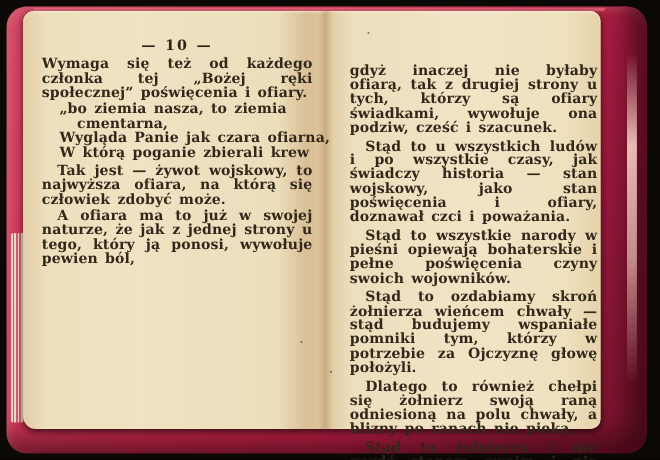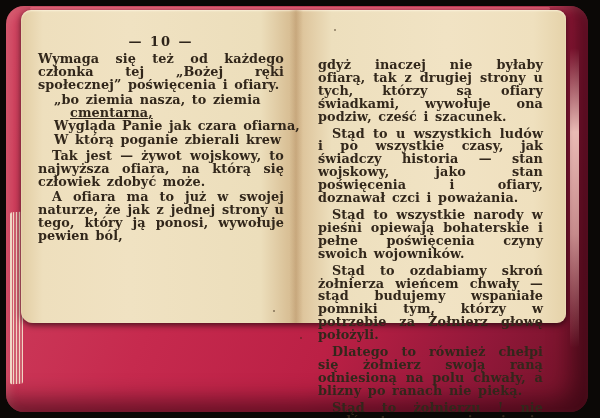--- a/index.html
+++ b/index.html
@@ -11,40 +11,40 @@
          box-shadow:inset -16px -12px 22px rgba(38,3,12,.6), inset 4px 4px 8px rgba(255,170,170,.28);}
   .cover-sheen{position:absolute;right:9px;top:42px;width:9px;height:300px;border-radius:4px;
          background:linear-gradient(180deg,rgba(255,222,215,0) 0%,rgba(255,216,205,.85) 28%,rgba(250,205,195,.65) 62%,rgba(255,222,215,0) 100%);}
   .cover-topline{position:absolute;left:24px;top:1px;width:520px;height:3px;border-radius:2px;
          background:rgba(255,120,140,.55);}
   
   .page-edges{position:absolute;left:10px;top:212px;width:13px;height:172px;opacity:.95;border-radius:2px;
          transform:skewY(-2deg);
          background:repeating-linear-gradient(90deg,#f3ddca 0 1.5px,#d05f70 1.5px 3px);}
   
-  .pages{position:absolute;left:21px;top:10px;width:525px;height:313px;
+  .pages{position:absolute;left:21px;top:10px;width:525px;height:380px;
          border-radius:10px 9px 9px 12px;
          background:linear-gradient(90deg,#e2cda3 0%,#eedfbd 4%,#f0e2c2 20%,#ecdebb 44%,#d9c096 49%,#ddc49b 51.5%,#eddfbd 57%,#f1e3c4 78%,#efe0be 94%,#e5d2a9 100%);
-         box-shadow:0 2px 6px rgba(0,0,0,.65), inset 0 1px 2px rgba(255,250,228,.7);padding-left:20px;}
+         box-shadow:0 2px 6px rgba(0,0,0,.65), inset 0 1px 2px rgba(255,250,228,.7);}
   .gutter{position:absolute;left:268px;top:0;width:14px;height:100%;
          background:linear-gradient(90deg,rgba(150,100,55,0) 0%,rgba(148,99,52,.28) 50%,rgba(150,100,55,0) 100%);}
   
   .page-num{position:absolute;text-align:center;font-weight:700;font-size:13px;color:#2e241a;letter-spacing:2px;}
   .num-left{left:17px;top:24px;width:246px;}
   .num-right{left:297px;top:30px;width:225px;}
   .col{position:absolute;font-size:12.8px;line-height:13.1px;font-weight:700;color:#32271b;
        text-align:justify;letter-spacing:.1px;word-spacing:2px;}
   .col-left{left:17px;top:42px;width:246px;}
   .col-right{left:297px;top:49px;width:225px;line-height:12.9px;}
   .para{margin:0 0 2px 0;text-indent:14px;}
   .para.noindent{text-indent:0;}
   .col-right .para{margin-bottom:4px;}
   .verse{margin:2px 0 3px 16px;text-align:left;}
   .vline{white-space:nowrap;}
-  .vline.hang{padding-left:16px;text-decoration:underline;}
+  .vline.hang{padding-left:16px;}
   .speck{position:absolute;width:2px;height:2px;border-radius:50%;background:rgba(55,38,20,.55);}
 </style>
 </head>
 <body>
 
 <div class="scene">
 
   <div class="cover">
     <div class="cover-topline"></div>
     <div class="cover-sheen"></div>
@@ -67,21 +67,21 @@
       </div>
       <p class="para">Tak jest — żywot wojskowy, to najwyższa ofiara, na którą się człowiek zdobyć może.</p>
       <p class="para">A ofiara ma to już w swojej naturze, że jak z jednej strony u tego, który ją ponosi, wywołuje pewien ból,</p>
     </div>
 
 
     <div class="col col-right">
       <p class="para noindent">gdyż inaczej nie byłaby ofiarą, tak z drugiej strony u tych, którzy są ofiary świadkami, wywołuje ona podziw, cześć i szacunek.</p>
       <p class="para">Stąd to u wszystkich ludów i po wszystkie czasy, jak świadczy historia — stan wojskowy, jako stan poświęcenia i ofiary, doznawał czci i poważania.</p>
       <p class="para">Stąd to wszystkie narody w pieśni opiewają bohaterskie i pełne poświęcenia czyny swoich wojowników.</p>
-      <p class="para">Stąd to ozdabiamy skroń żołnierza wieńcem chwały — stąd budujemy wspaniałe pomniki tym, którzy w potrzebie za Żołnierz głowę położyli.</p>
+      <p class="para">Stąd to ozdabiamy skroń żołnierza wieńcem chwały — stąd budujemy wspaniałe pomniki tym, którzy w potrzebie za Ojczyznę głowę położyli.</p>
       <p class="para">Dlatego to również chełpi się żołnierz swoją raną odniesioną na polu chwały, a blizny po ranach nie pieką.</p>
       <p class="para">Stąd to żołnierzu ! nie gardź stanem swoim i nie wyrzekaj na niego, że trudny i ciężki i ofiary wymagający wielkiej, że rany i blizny</p>
     </div>
 
     <div class="speck" style="left:313px;top:19px;"></div>
     <div class="speck" style="left:279px;top:327px;"></div>
     <div class="speck" style="left:252px;top:300px;"></div>
   </div>
 
 </div>

